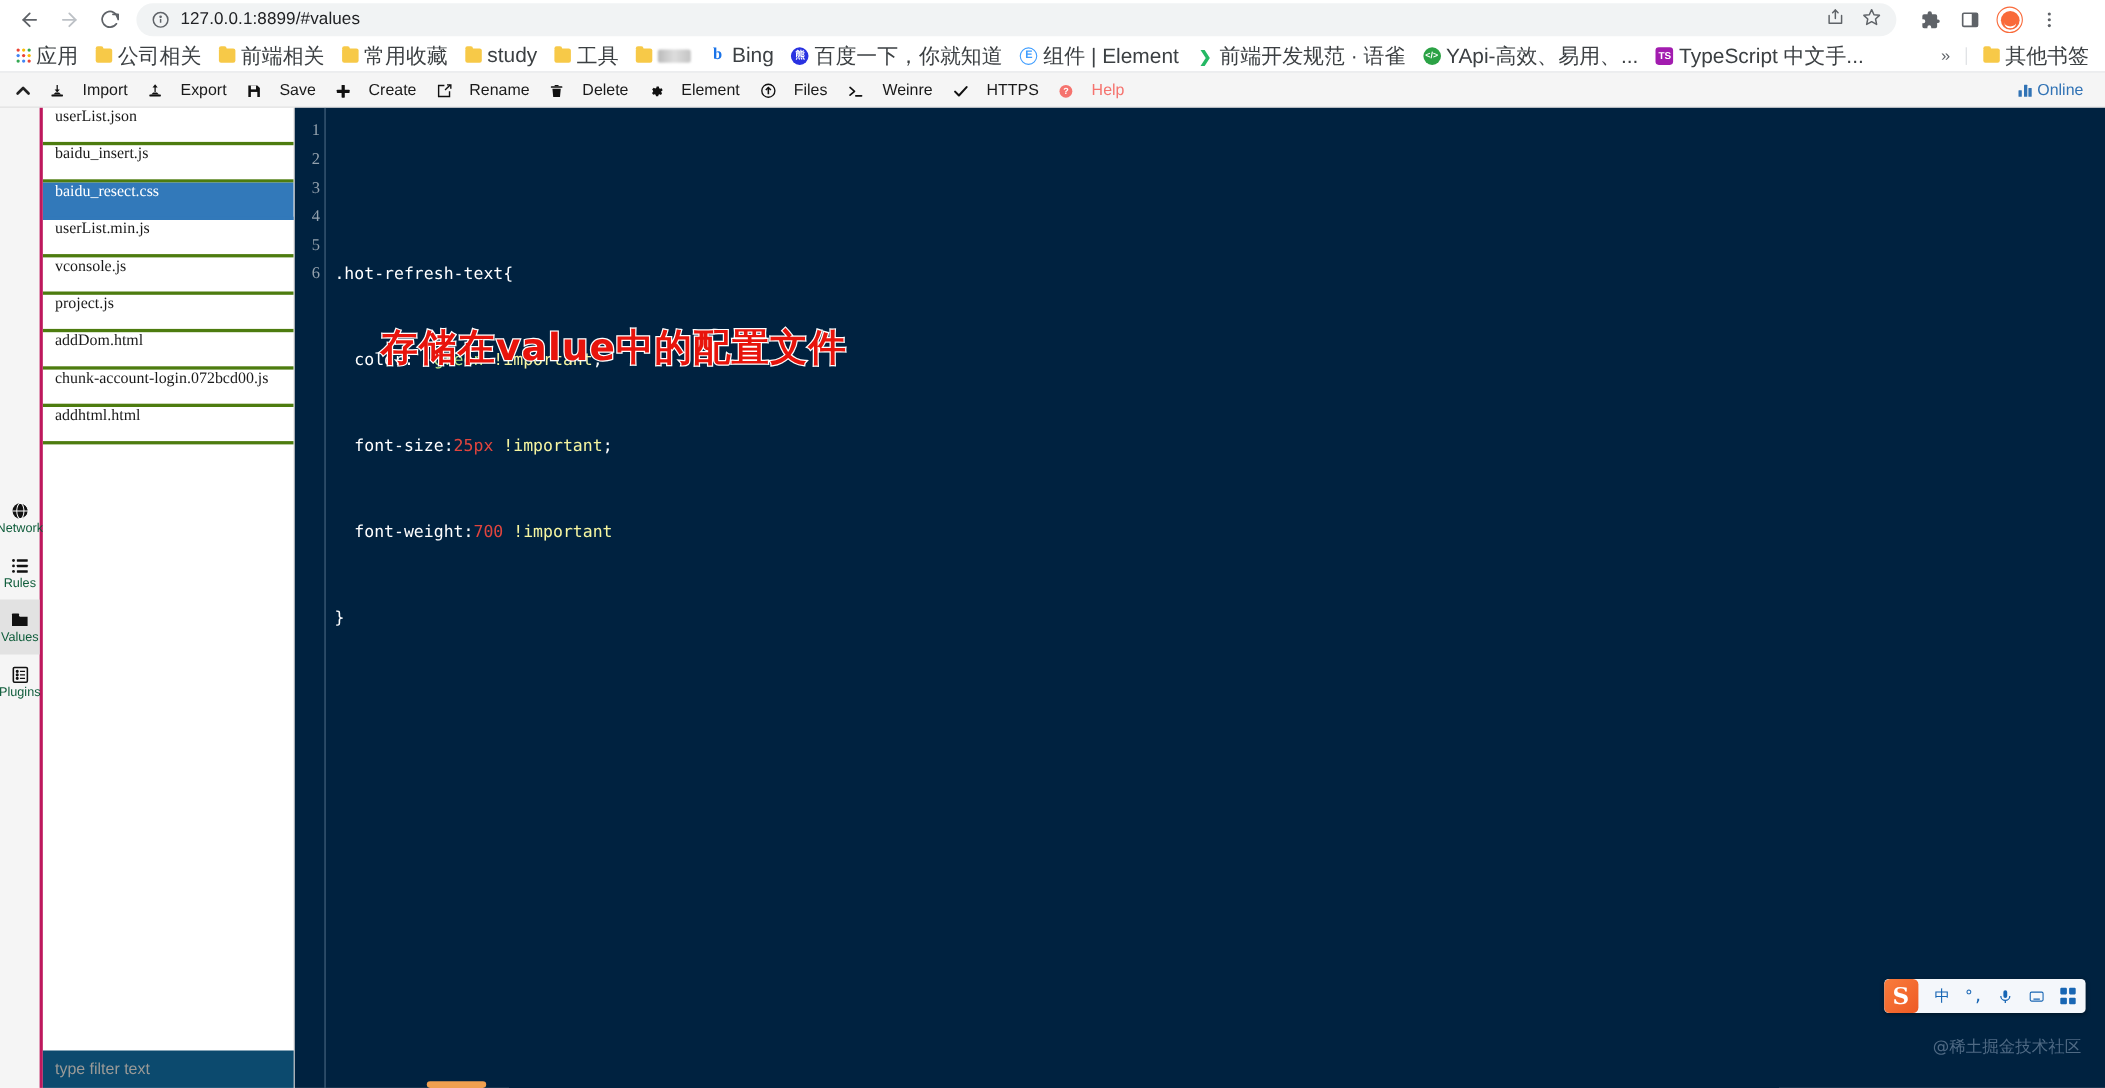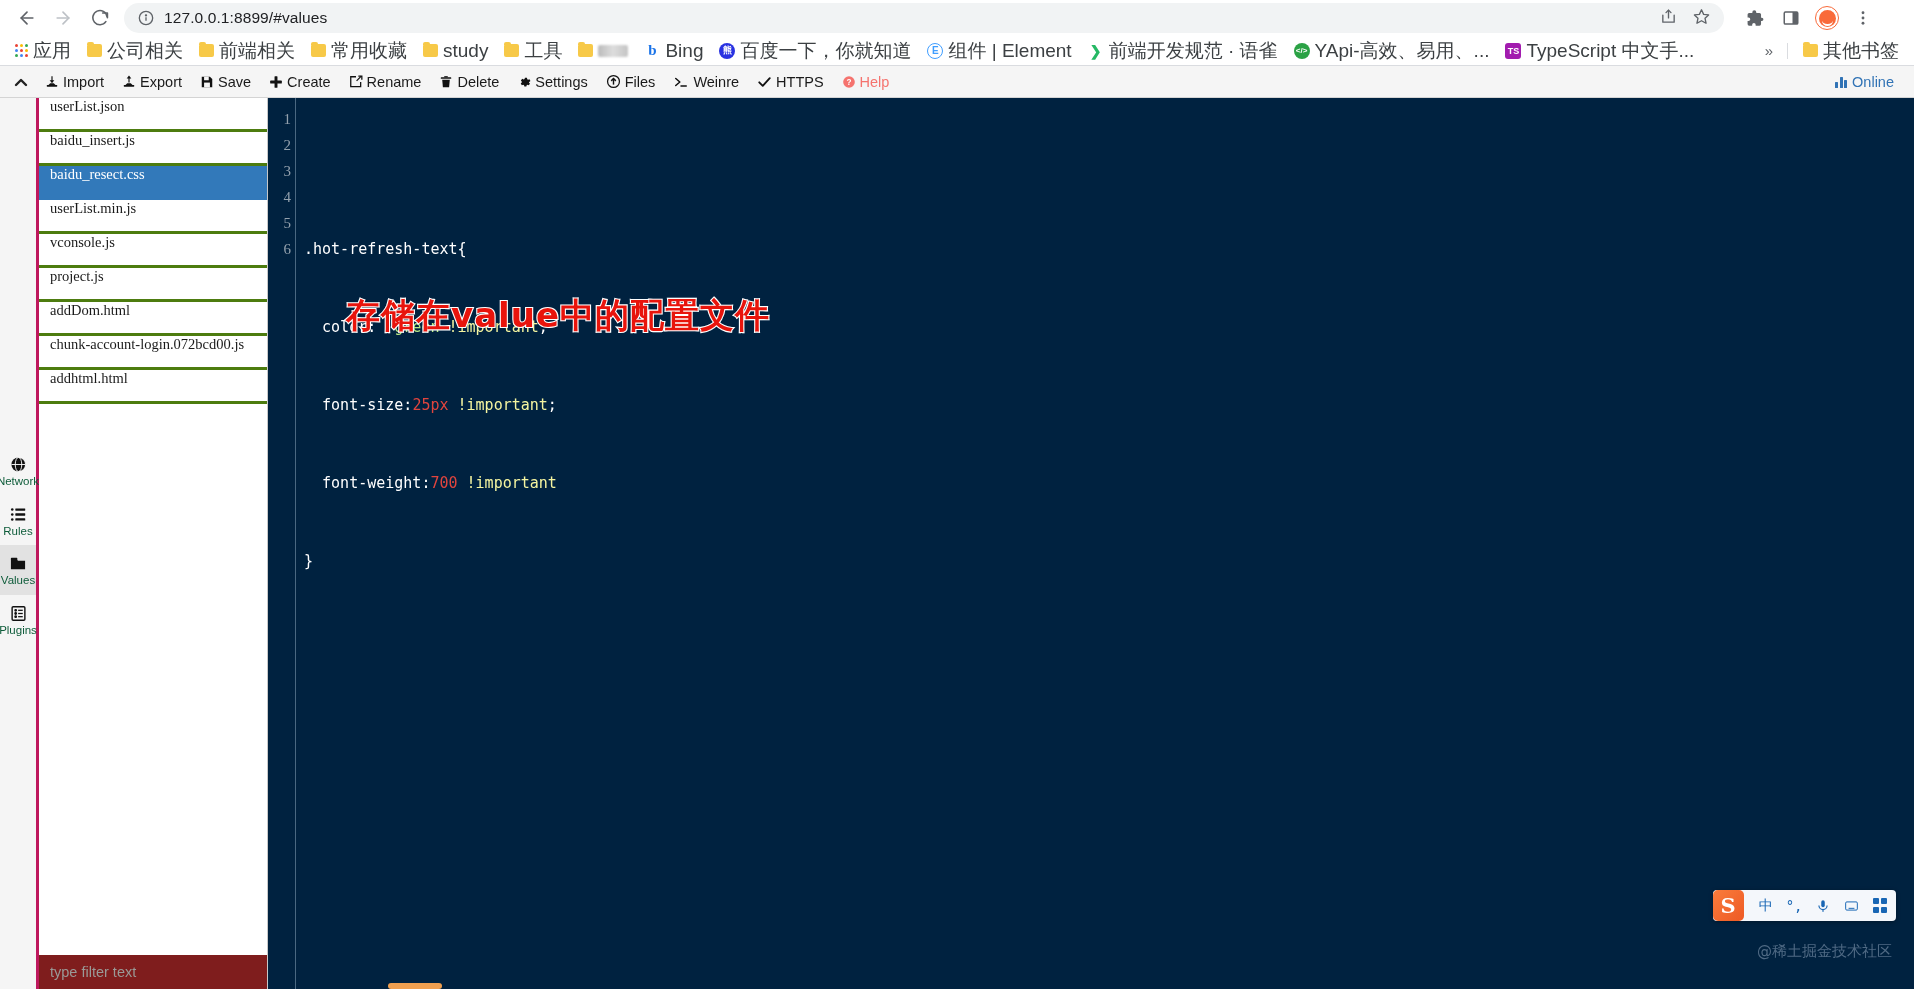--- a/index.html
+++ b/index.html
@@ -145,21 +145,21 @@
     gap: 0;
     font-size: 14.5px;
     color: #111;
   }
   .collapse-arrow {
     width: 30px; height: 30px;
     display:flex; align-items:center; justify-content:center;
     color:#222; font-size: 13px;
   }
   .tb-btn {
-    display: flex; align-items: center; gap: 4px;
+    display: flex; align-items: flex-end; gap: 16px;
     padding: 3px 9px;
     color: #1a1a1a;
     font-size: 14.5px;
     white-space: nowrap;
   }
   .tb-btn .tb-ico { display:flex; align-items:center; font-size: 14px; }
   .tb-btn.help { color: #f5736e; }
   .tb-btn.https .tb-ico { color:#111; }
   .online-badge {
     margin-left: auto;
@@ -216,21 +216,21 @@
     color: #1a1a1a;
     border-bottom: 3px solid #4d7c0f;
     white-space: nowrap;
     overflow: hidden;
     font-family: Liberation Serif, serif;
   }
   .file-row.selected { background: #3279ba; color: #ffffff; border-bottom-color:#3279ba; }
   .file-blank { flex: 1 1 auto; background:#fff; }
   .filter-box {
     height: 34px;
-    background: #7f1d1d;
+    background: #0c4a6e;
     color: #9a9a97;
     display: flex; align-items: center;
     padding: 0 11px;
     font-size: 14.5px;
     flex: 0 0 34px;
   }
 
   
   .editor {
     flex: 1 1 auto;
@@ -556,21 +556,21 @@
     </span>
     <span>Delete</span>
   </div>
 
   <div class="tb-btn">
     <span class="tb-ico">
       <svg width="14" height="14" viewBox="0 0 24 24" fill="#111">
           <path d="M12 8a4 4 0 1 0 0 8 4 4 0 0 0 0-8zm9 4l2-1.6-1.6-3-2.4.8a8 8 0 0 0-1.4-.8L17 4.6h-3.4l-.6 2.4a8 8 0 0 0-1.6.6L9 6.4 6.6 9.3 8.2 11a8 8 0 0 0 0 1.8L6.4 14.6 8.3 17.4l2.3-.9a8 8 0 0 0 1.5.9l.5 2.5h3.4l.6-2.5 1.5-.8 2.3 1 1.8-2.9-1.8-1.6z"></path>
         </svg>
     </span>
-    <span>Settings</span>
+    <span>Element</span>
   </div>
 
   <div class="tb-btn">
     <span class="tb-ico">
       <svg width="15" height="15" viewBox="0 0 24 24" fill="none" stroke="#111" stroke-width="2">
           <circle cx="12" cy="12" r="9.5"></circle>
           <path d="M12 17V7.5" stroke-width="2.3"></path>
           <polyline points="8.3 11 12 7.3 15.7 11" stroke-width="2.3"></polyline>
         </svg>
     </span>

